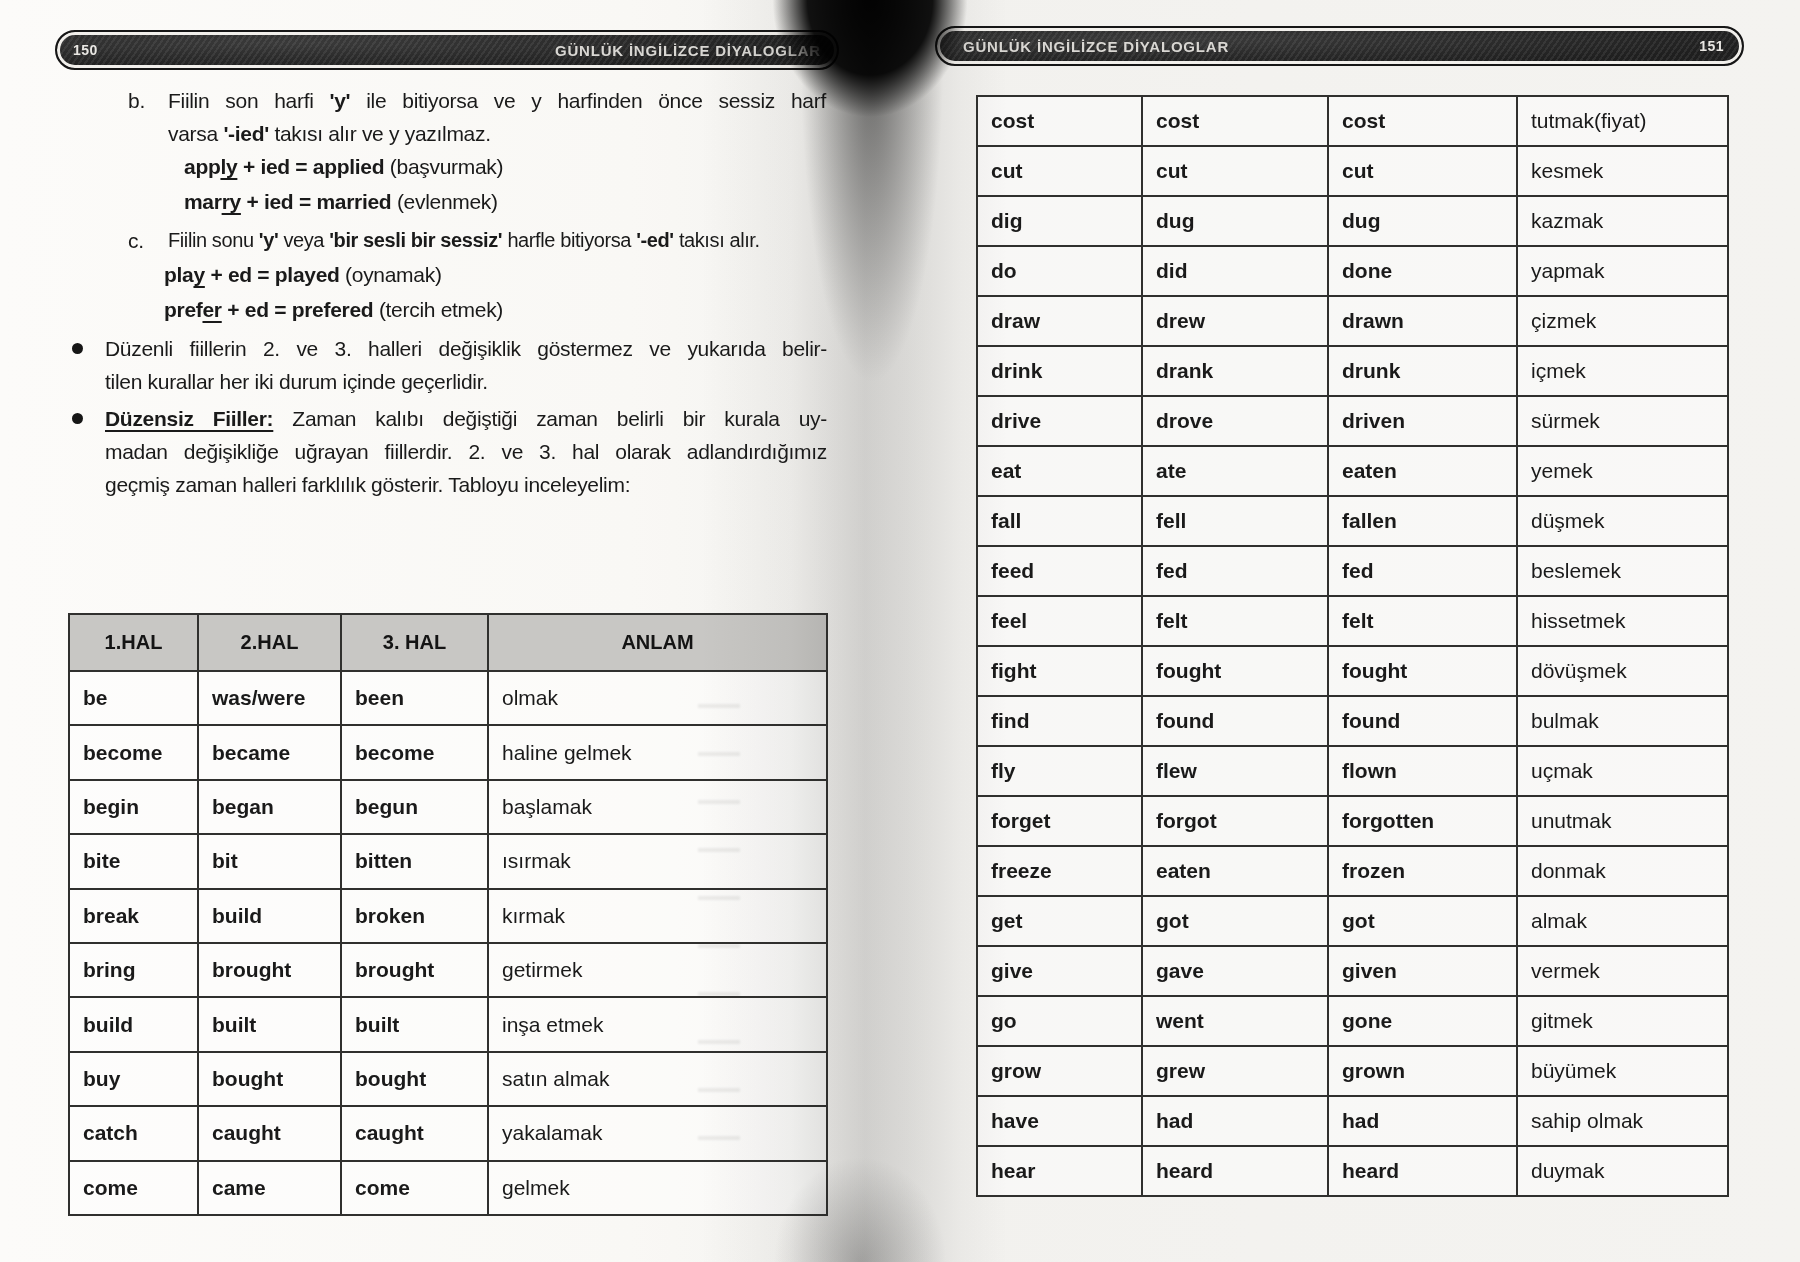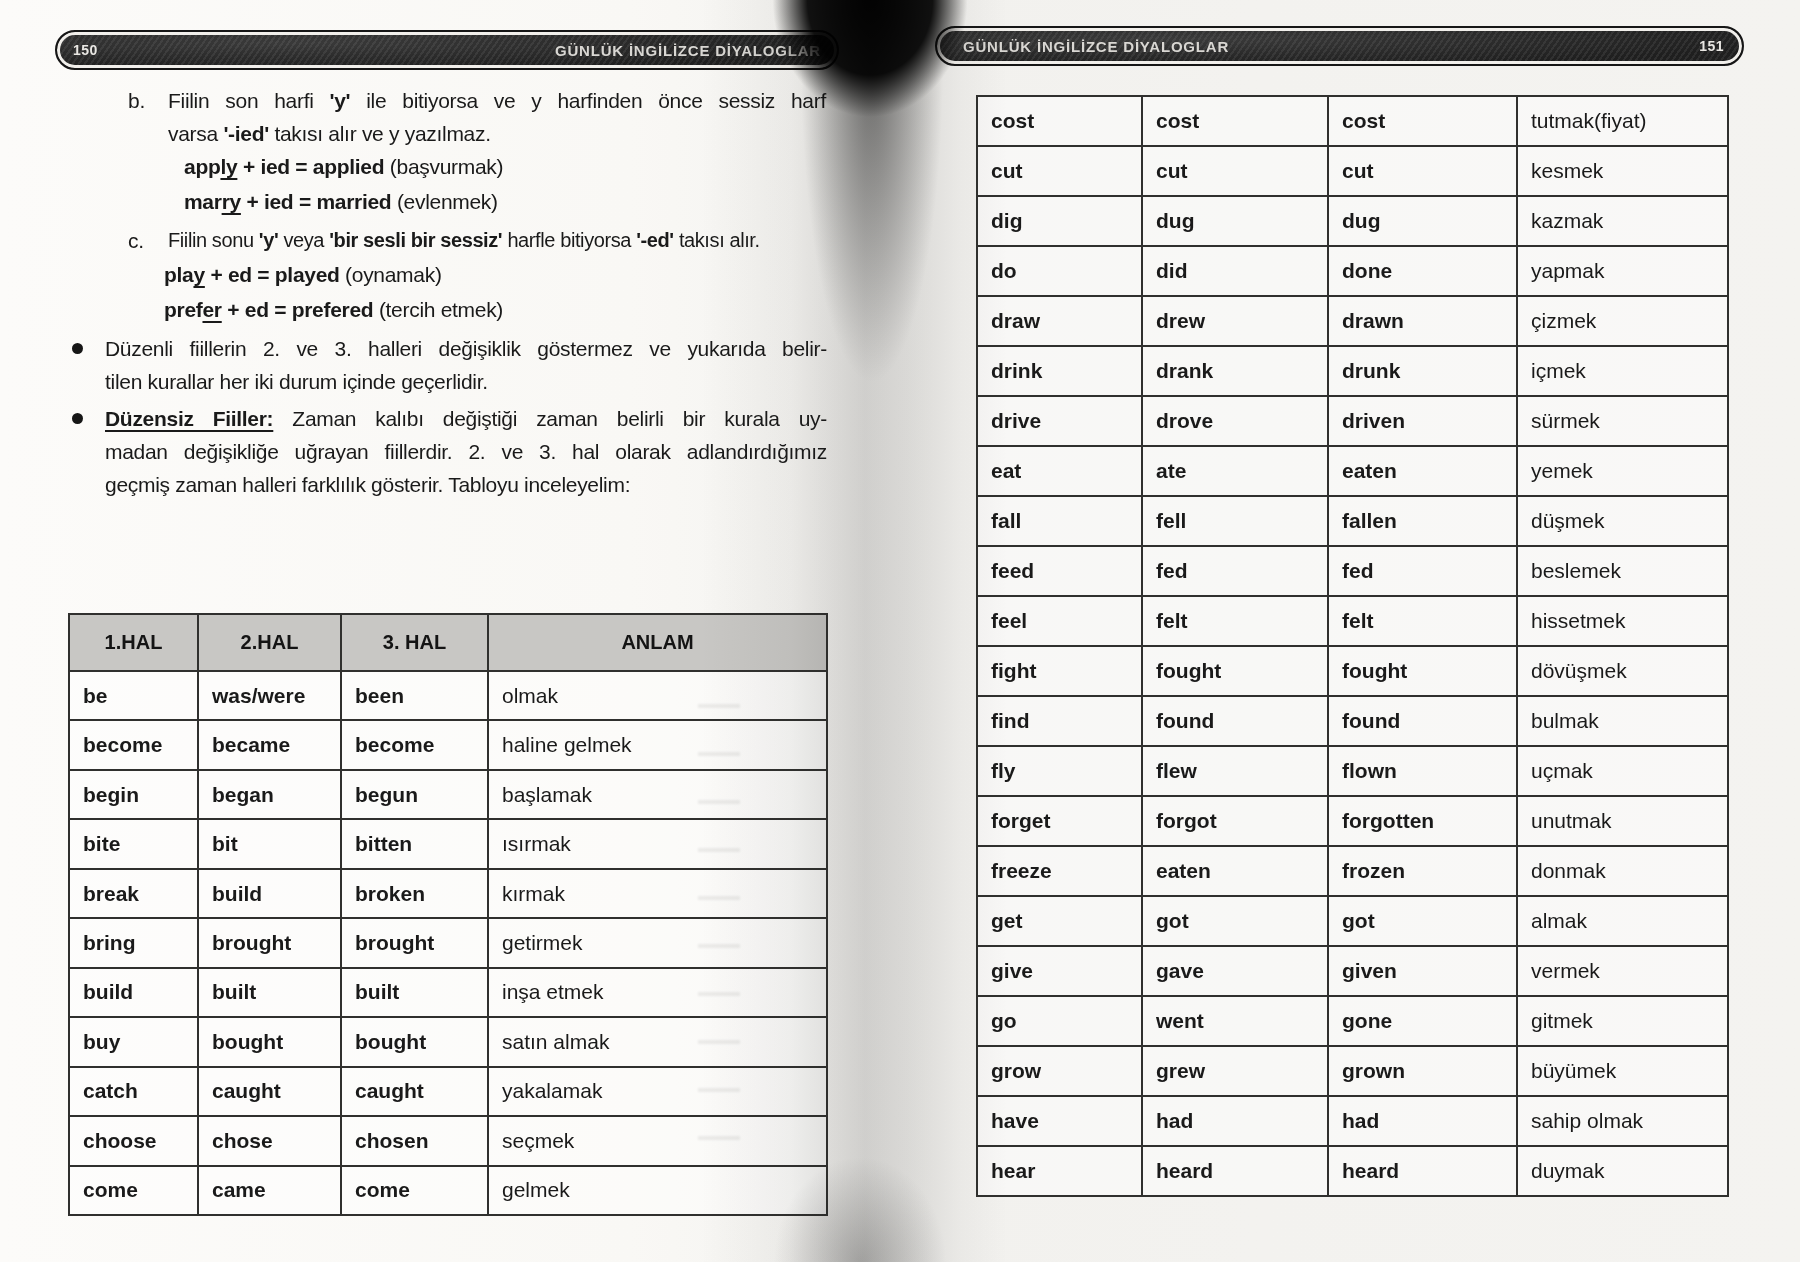--- a/index.html
+++ b/index.html
@@ -171,26 +171,20 @@
           <td>bought</td>
           <td>satın almak</td>
         </tr>
         <tr>
           <td>catch</td>
           <td>caught</td>
           <td>caught</td>
           <td>yakalamak</td>
         </tr>
         <tr>
-          <td>choose</td>
-          <td>chose</td>
-          <td>chosen</td>
-          <td>seçmek</td>
-        </tr>
-        <tr>
           <td>come</td>
           <td>came</td>
           <td>come</td>
           <td>gelmek</td>
         </tr>
       </tbody>
     </table>
 
   <table class="vtab" style="left:976px;top:95px;width:751px;height:1102px;">
       <colgroup>

